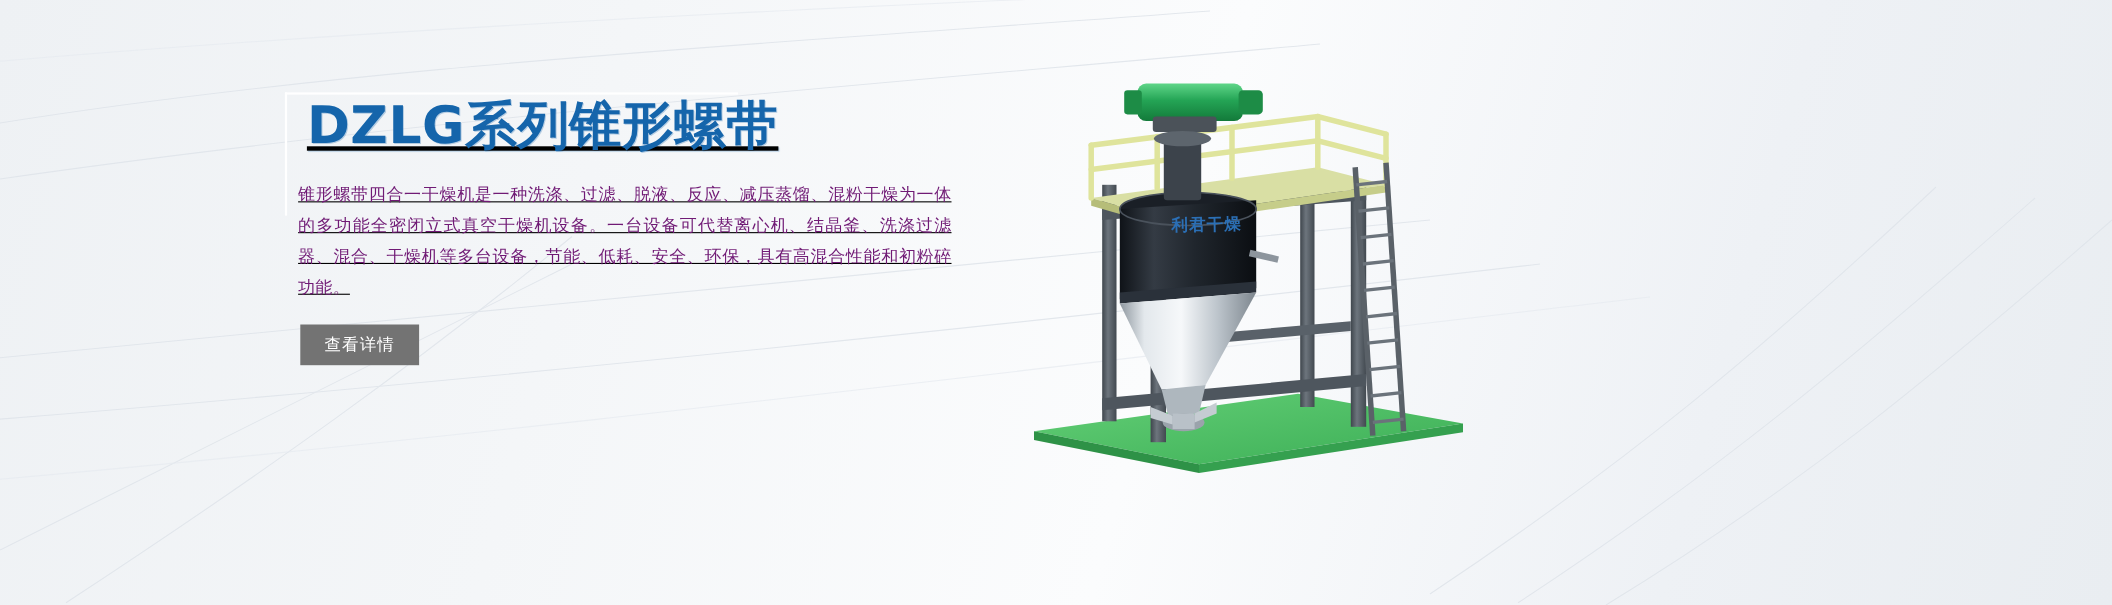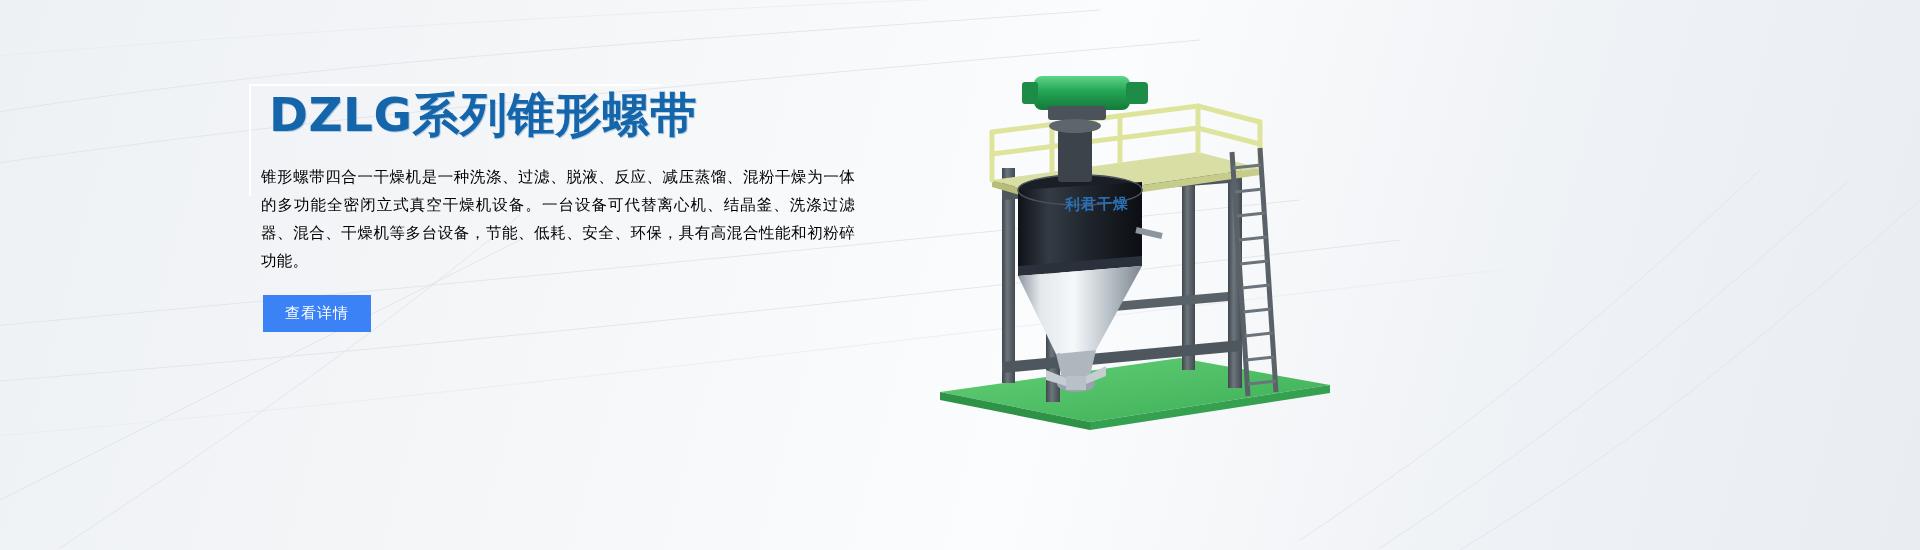--- a/index.html
+++ b/index.html
@@ -9,21 +9,21 @@
     background: linear-gradient(105deg, #eef1f4 0%, #f4f6f8 28%, #fbfcfd 55%, #eef1f5 80%, #e9edf1 100%);
     position: relative;
   }
 
   
   .bg-lines { position:absolute; inset:0; overflow:hidden; pointer-events:none; }
   .bg-lines svg { position:absolute; inset:0; width:1920px; height:550px; }
 
   
   .left-block {
-    position:absolute; left:255px; top:88px; width:640px;
+    position:absolute; left:265px; top:88px; width:640px;text-decoration:underline;
   }
   .frame-corner-tl {
     position:absolute; left:-6px; top:-4px; width:412px; height:112px;
     border-top:2px solid #ffffff; border-left:2px solid #ffffff;
     pointer-events:none;
   }
   .headline {
     position:relative;
     font-family:"DejaVu Sans", sans-serif;
     font-weight:bold;
@@ -37,30 +37,30 @@
   .headline .line1 { display:block; padding-left:14px; }
   .headline .line2 { display:block; padding-left:14px; }
 
   .paragraph {
     margin-top:22px;
     padding-left:6px;
     width:600px;
     font-family:"DejaVu Sans", sans-serif;
     font-size:15.5px;
     line-height:28px;
-    color:#000000;
+    color:#701a75;
     text-align:justify;
     letter-spacing:0.2px;
   }
 
   .cta {
     margin-top:20px;
     margin-left:8px;
     display:inline-block;
-    background:#3b82f6;
+    background:#737373;
     color:#ffffff;
     font-family:"DejaVu Sans", sans-serif;
     font-size:15px;
     letter-spacing:1px;
     padding:9px 22px;
     border:none;
     cursor:pointer;
   }
 
   

